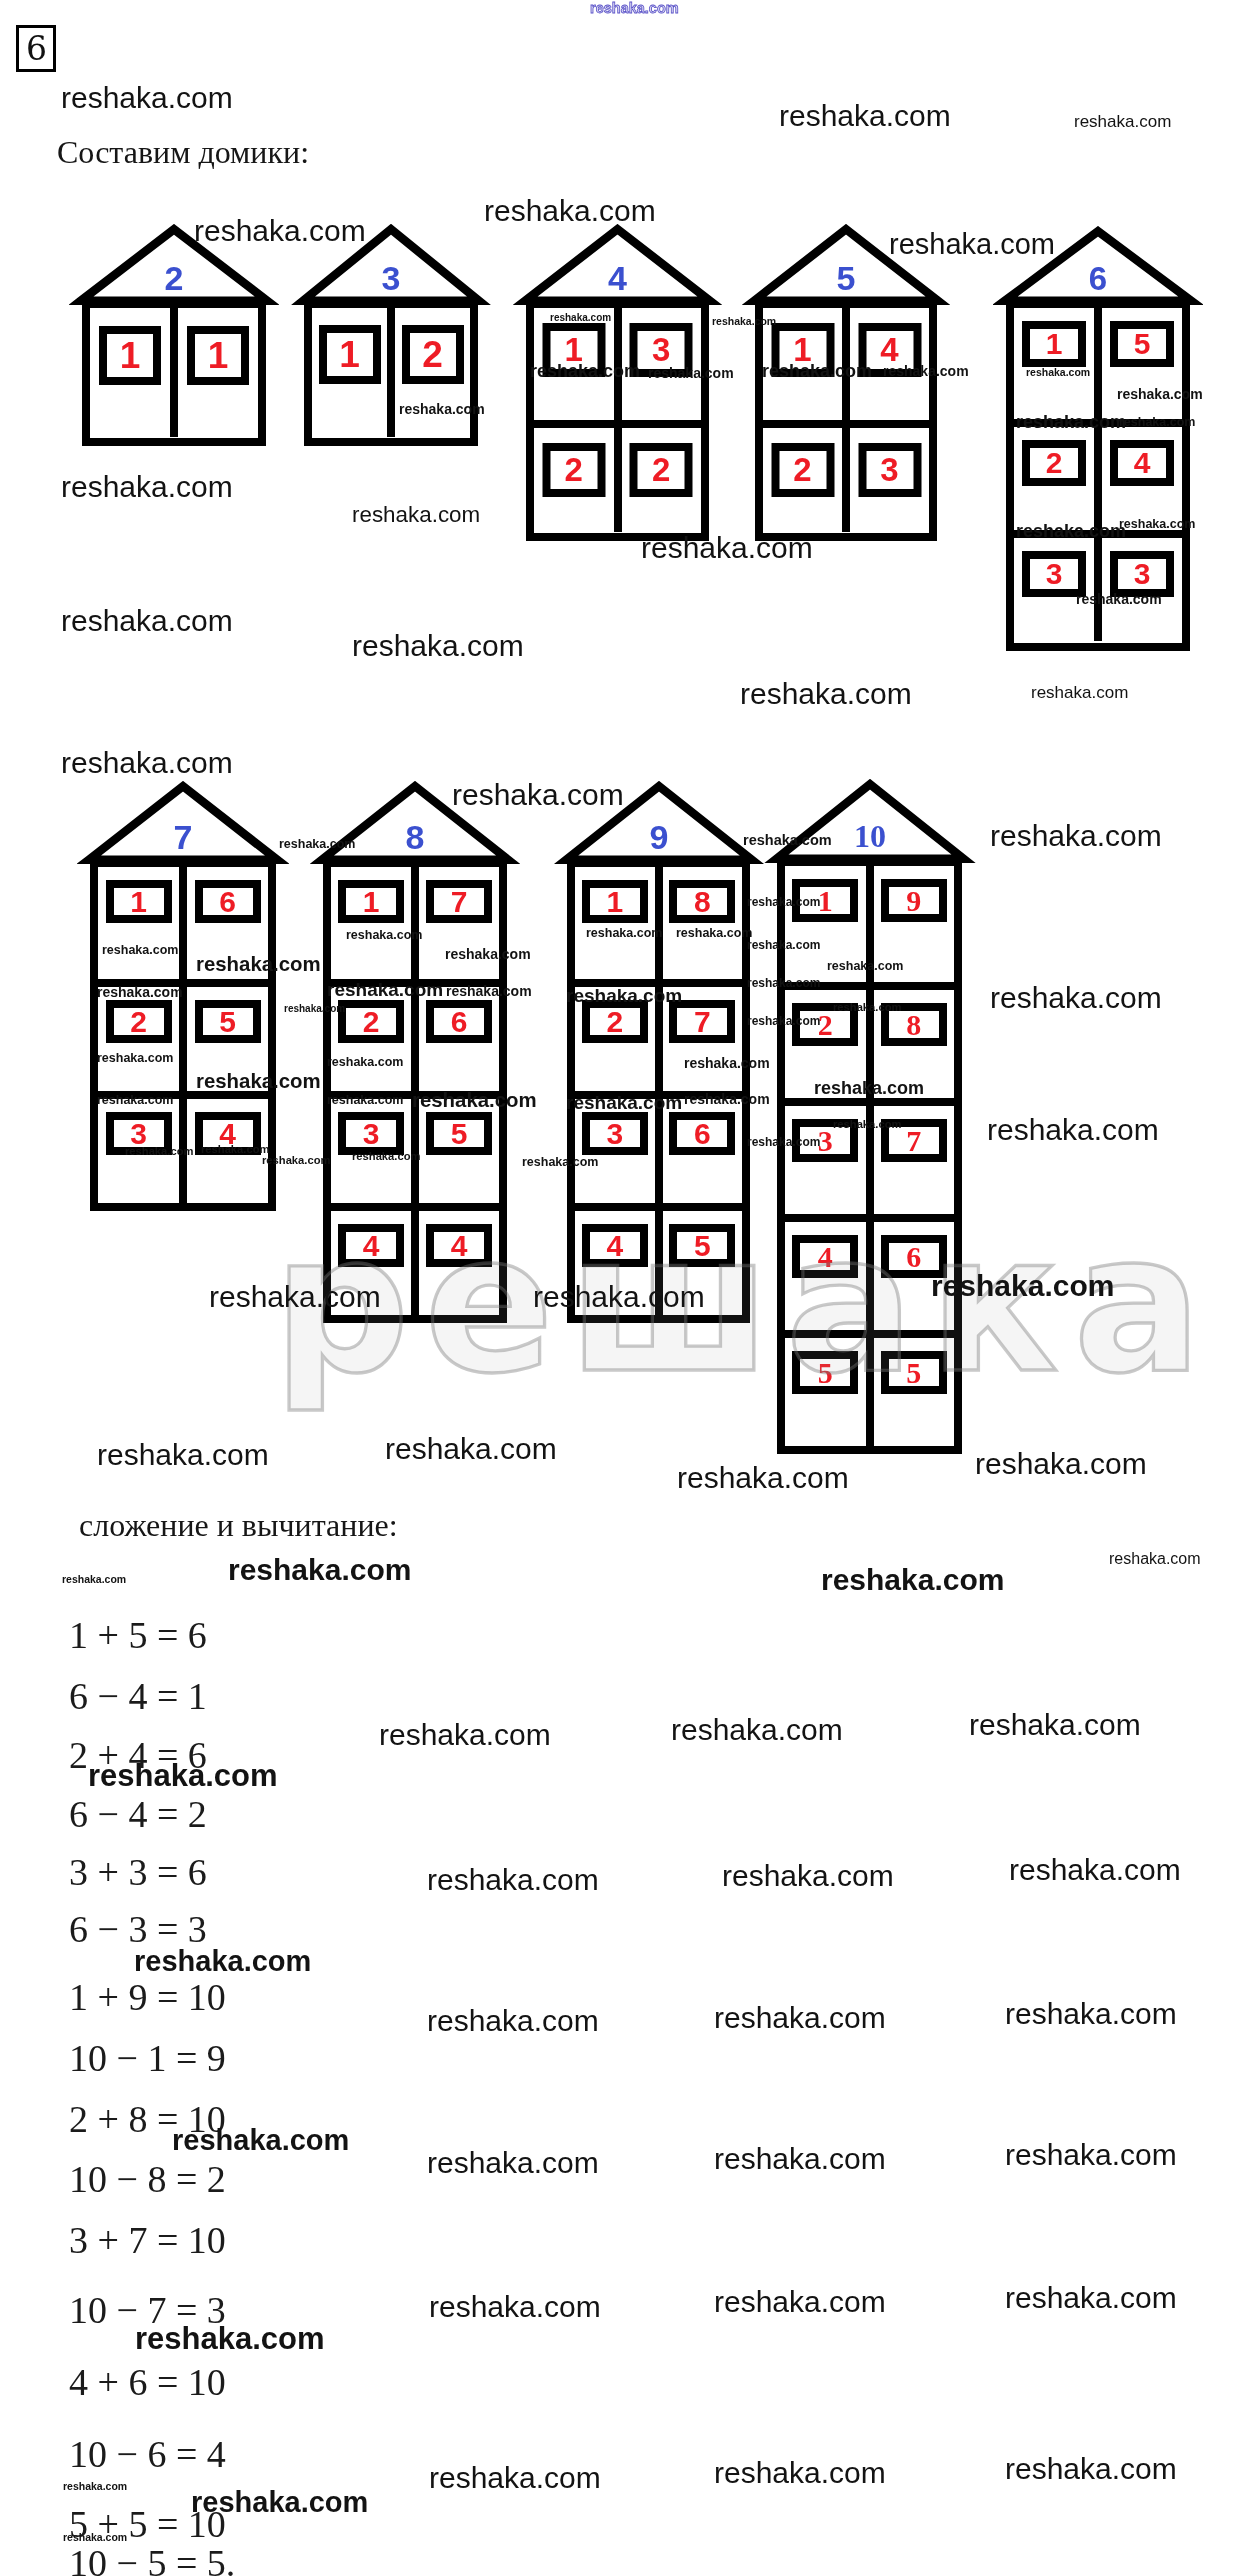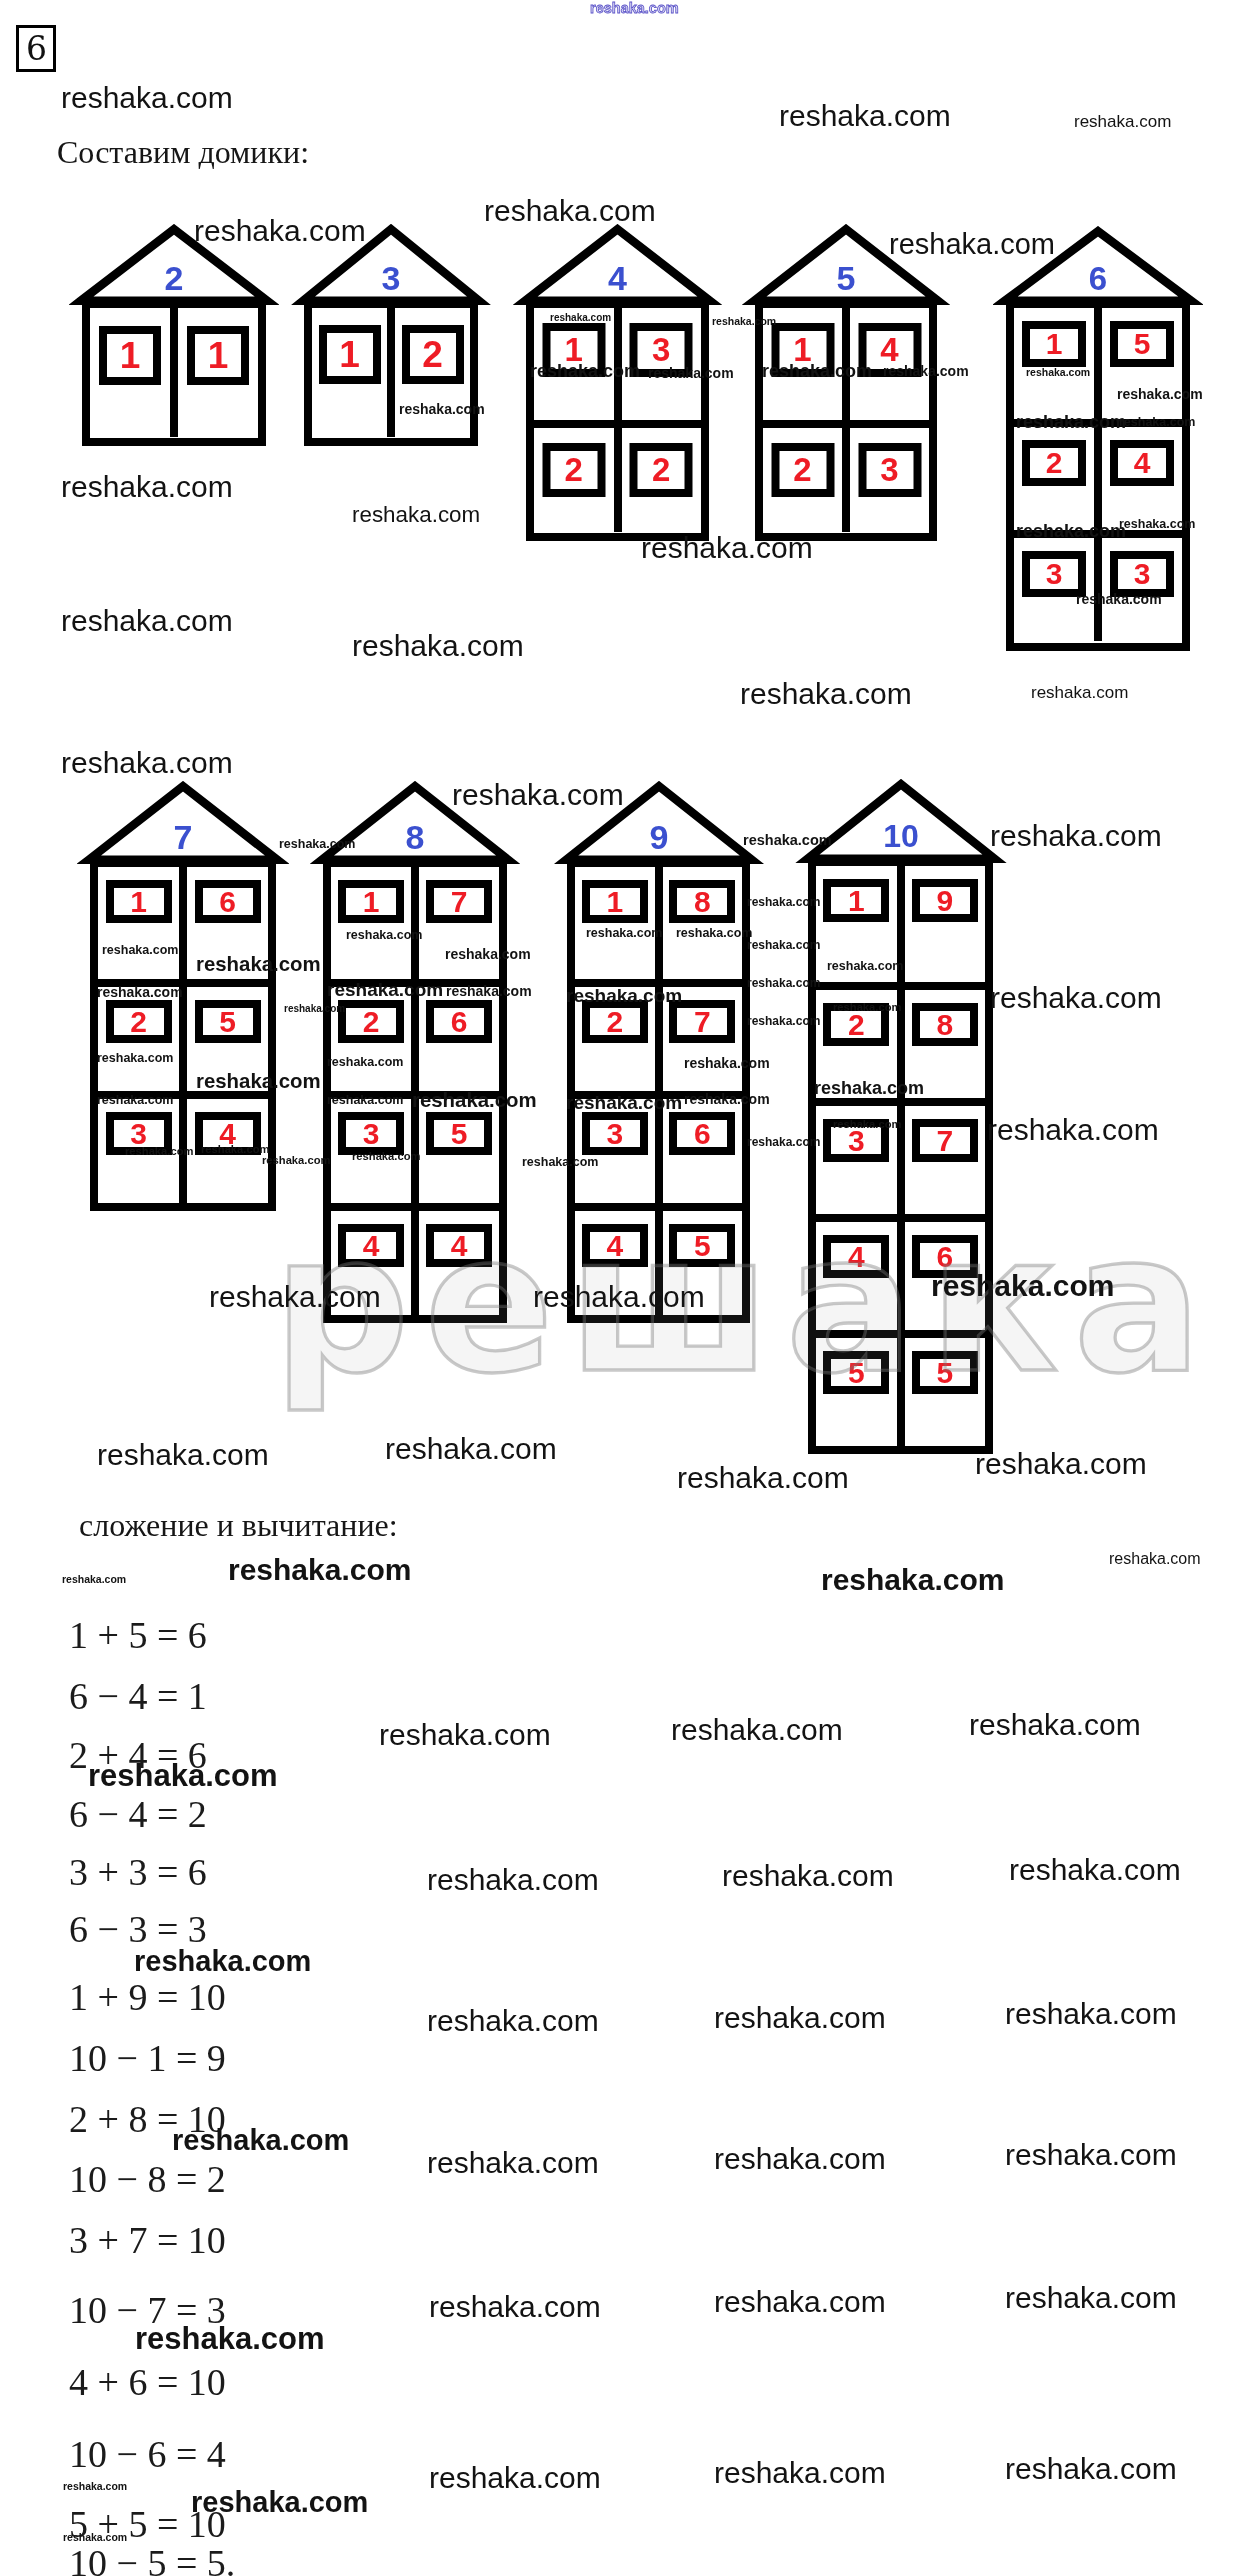--- a/index.html
+++ b/index.html
@@ -345,21 +345,21 @@
               </div>
             </div>
             <div class="cell">
               <div class="ibox" style="width: 66px; height: 43px; top: 13px;">
                 <span class="rnum" style="font-size: 30px; color: rgb(238, 28, 37);">5</span>
               </div>
             </div>
           </div>
         </div>
       </div>
-      <div class="house" style="left: 795px; top: 779px; width: 212px; height: 684px;">
+      <div class="house" style="left: 764px; top: 779px; width: 212px; height: 684px; font-family: Liberation Serif, serif;">
         <svg class="roof-svg" width="212" height="85" viewBox="0 0 322 130">
           <polygon points="18,122 161,8 304,122" fill="#ffffff" stroke="#000000" stroke-width="13" stroke-linecap="square"></polygon>
         </svg>
         <div class="roof-num" style="top: 41px; font-size: 32px; color: rgb(59, 80, 207);">10</div>
         <div class="hbody" style="left: 13px; top: 79px; width: 185px; height: 596px;">
           <div class="floor" style="height: 116px;">
             <div class="cell">
               <div class="ibox" style="width: 66px; height: 43px; top: 13px;">
                 <span class="rnum" style="font-size: 30px; color: rgb(238, 28, 37);">1</span>
               </div>

